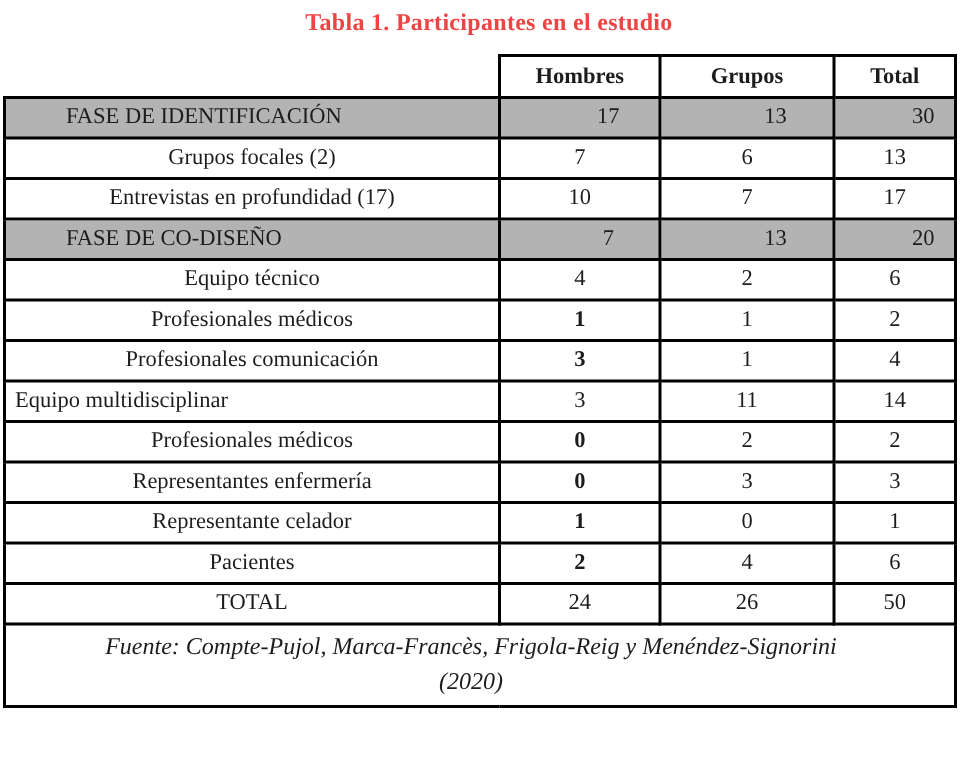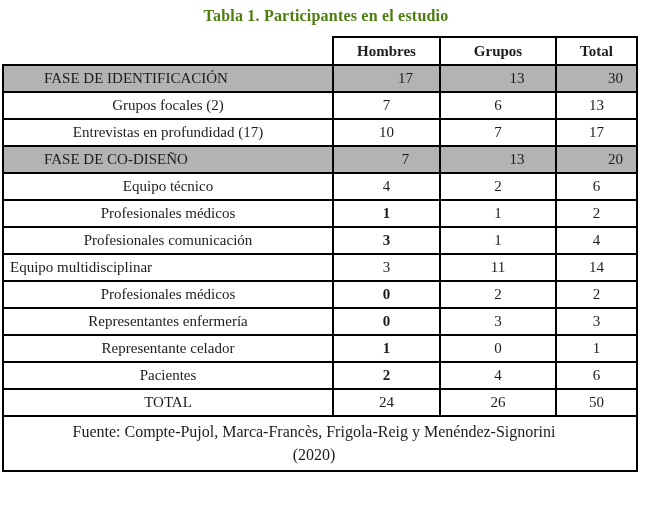--- a/index.html
+++ b/index.html
@@ -12,21 +12,21 @@
     overflow: hidden;
     position: relative;
   }
   .title {
     margin: 0;
     padding-top: 7px;
     text-align: center;
     font-size: 16px;
     font-weight: bold;
     letter-spacing: 0.2px;
-    color: #4d7c0f;
+    color: #ef4444;
   }
   table.participants {
     border-collapse: collapse;
     table-layout: fixed;
     margin: 11px 0 0 2px;
     width: 634px;
   }
   col.c-label   { width: 330px; }
   col.c-hombres { width: 107px; }
   col.c-mujeres { width: 116px; }
@@ -48,20 +48,21 @@
   tr.section-row td { background: #b3b3b3; padding-left: 40px; }
   td.label-left { text-align: left; padding-left: 6px; }
   td.bold-value { font-weight: bold; }
   td.footer-cell {
     height: auto;
     padding: 3px 18px 4px 6px;
     white-space: normal;
     font-size: 16px;
     line-height: 1.45;
     text-align: center;
+    font-style: italic;
   }
   .footer-line { display: block; }
 </style>
 </head>
 <body>
 
 <div class="page">
   <h1 class="title">Tabla 1. Participantes en el estudio</h1>
 
   <table class="participants">

